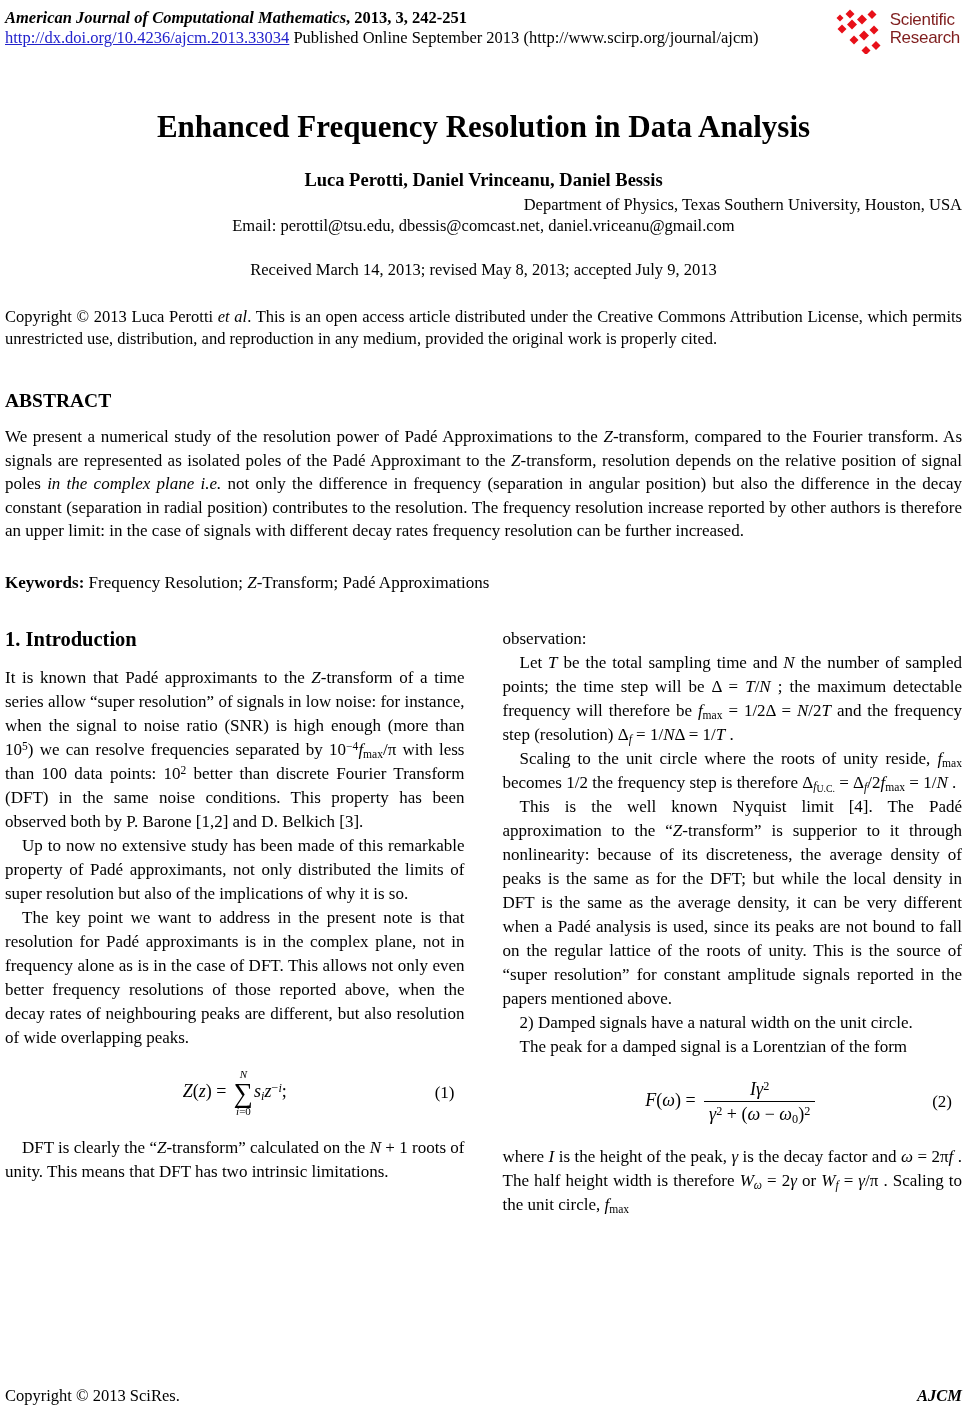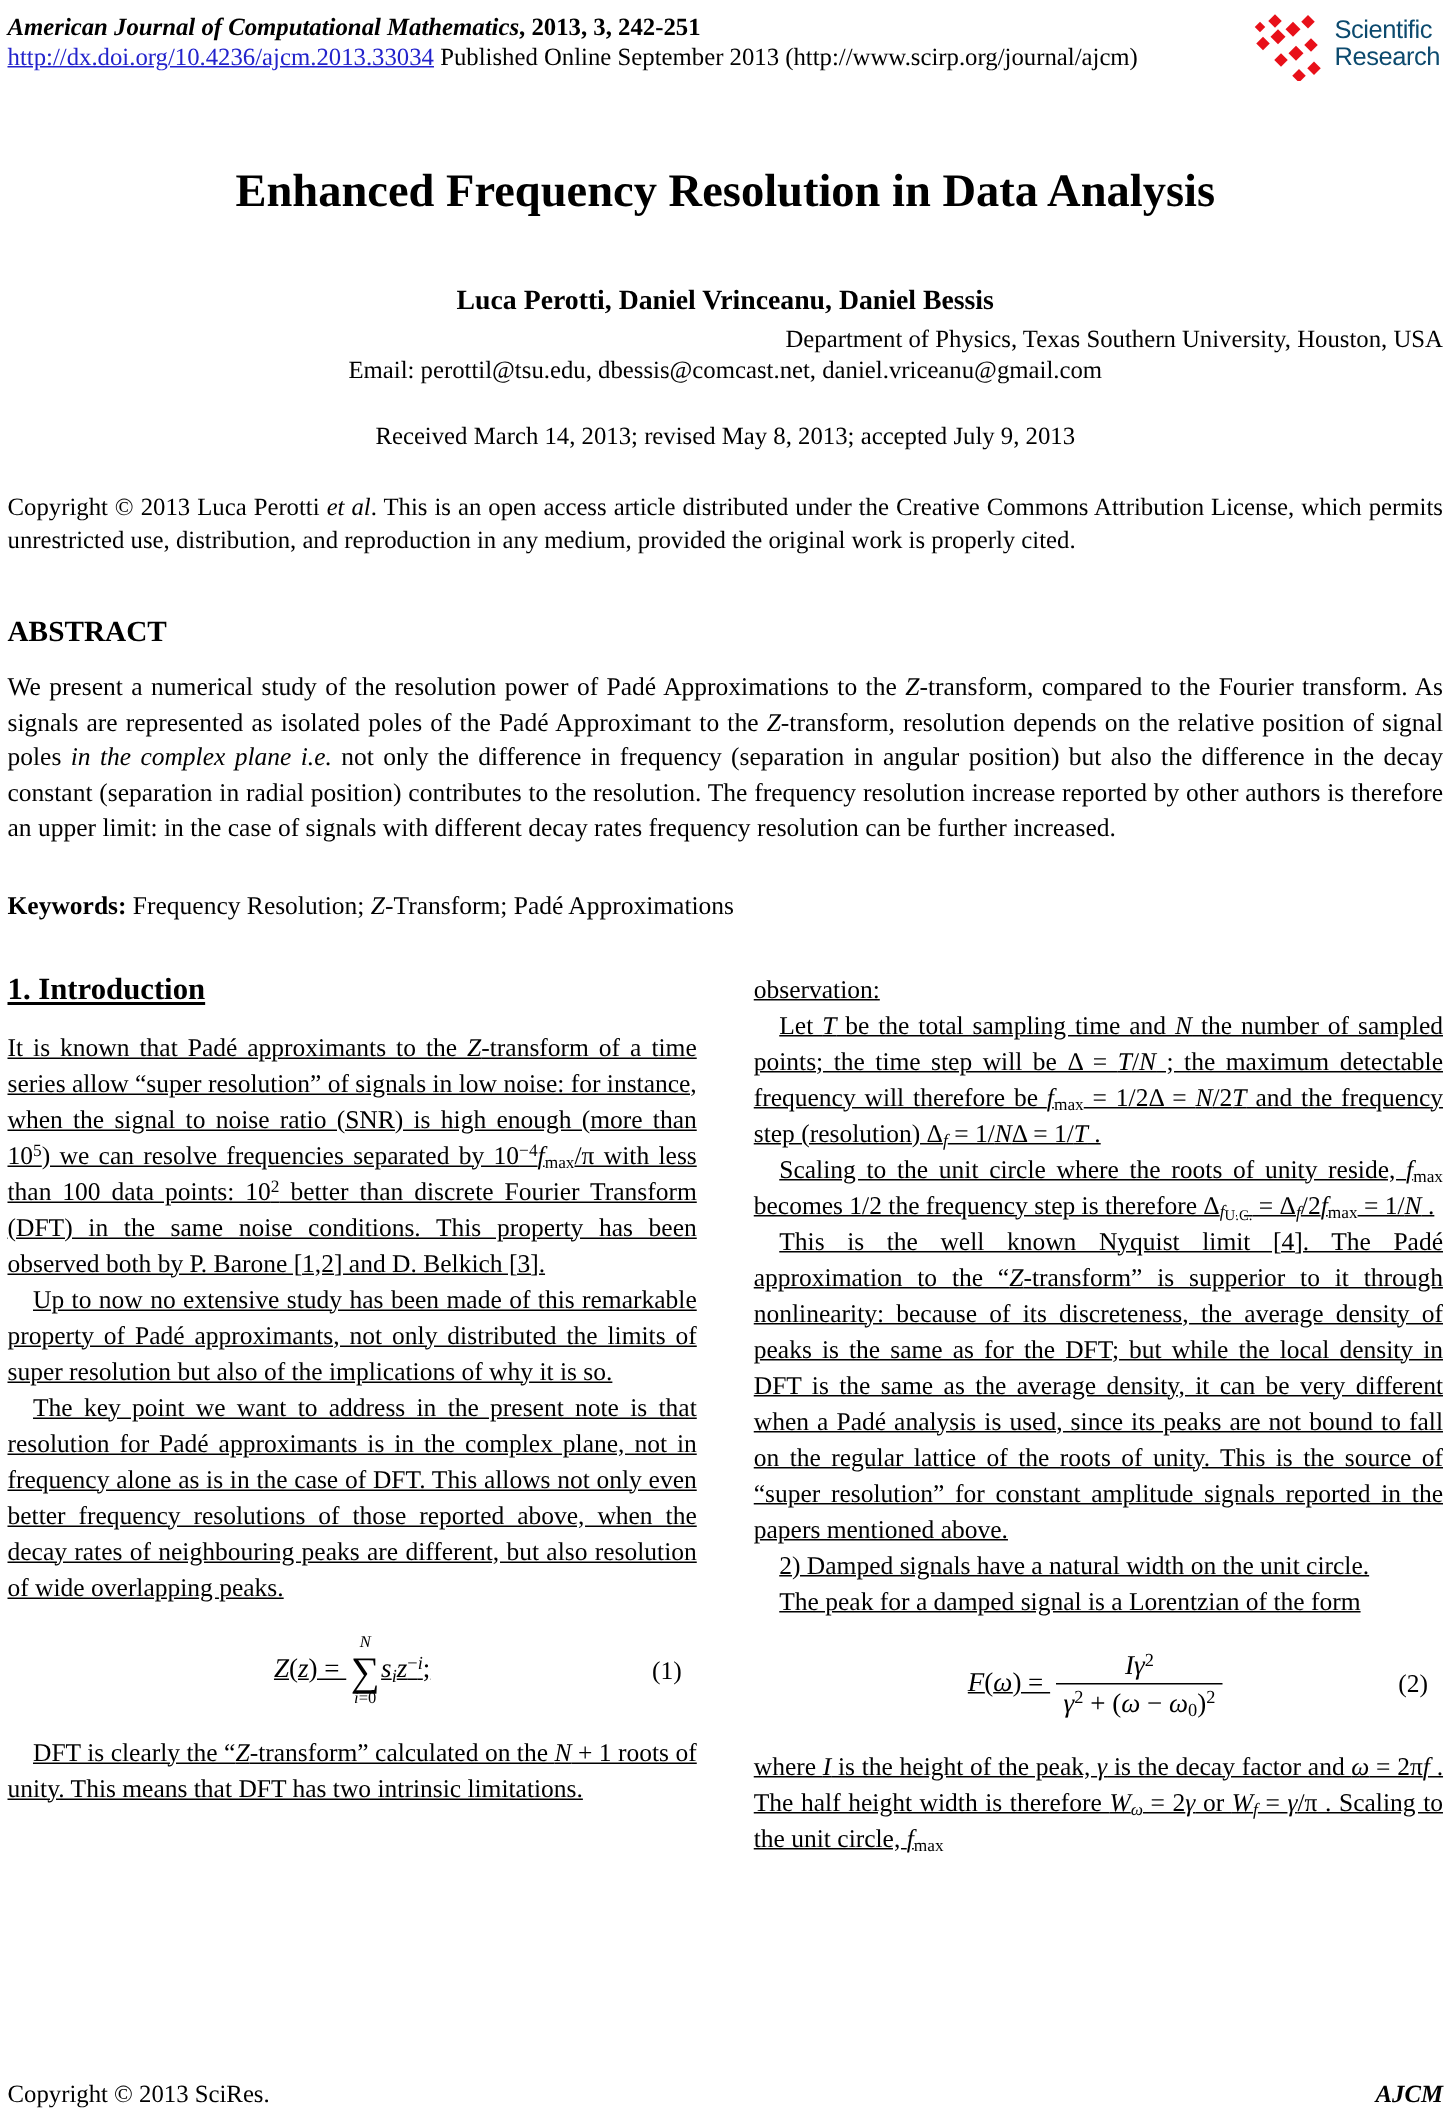--- a/index.html
+++ b/index.html
@@ -11,36 +11,36 @@
 
   
   .header{display:flex;justify-content:space-between;align-items:flex-start;min-height:48px;}
   .jline1{font-size:16.5px;font-weight:bold;line-height:20px;}
   .jname{font-style:italic;}
   .jline2{font-size:16.5px;line-height:20px;}
   a.doi{color:#2222cc;text-decoration:underline;cursor:pointer;}
   .logo{display:flex;align-items:flex-start;gap:4px;margin-right:2px;}
   .logo svg{display:block;}
   .logo-text{font-family:"Liberation Sans","DejaVu Sans",sans-serif;font-size:17px;
-    line-height:18px;color:#0c4a6e;letter-spacing:-0.3px;margin-top:3px;}
+    line-height:18px;color:#7f1d1d;letter-spacing:-0.3px;margin-top:3px;}
 
   
   h1.title{font-size:31px;line-height:38px;font-weight:bold;text-align:center;
     margin:52px 0 0 0;}
-  .authors{margin-top:44px;text-align:center;font-size:18.5px;font-weight:bold;line-height:22px;}
+  .authors{margin-top:23px;text-align:center;font-size:18.5px;font-weight:bold;line-height:22px;}
   .affil{margin-top:3px;text-align:right;font-size:16.5px;line-height:21px;}
   .email{text-align:center;font-size:16.5px;line-height:21px;}
   .received{margin-top:23px;text-align:center;font-size:16.5px;line-height:21px;}
   .copyright{margin-top:26px;font-size:16.5px;line-height:22px;text-align:justify;}
   h2.abs-head{font-size:19.5px;font-weight:bold;margin:40px 0 0 0;}
   .abs-body{margin:13px 0 0 0;font-size:17px;line-height:23.5px;text-align:justify;}
   .keywords{margin-top:29px;font-size:17px;line-height:22px;}
 
   
-  .columns{display:flex;gap:38px;margin-top:33px;text-decoration:underline;}
+  .columns{display:flex;gap:38px;margin-top:33px;}
   .col{width:462px;font-size:17px;line-height:24px;text-align:justify;}
   .col h3{font-size:20.5px;line-height:25px;font-weight:bold;margin:0 0 14px 0;text-align:left;}
   .col p{margin:0;}
   .col p.indent{text-indent:17px;}
   sub,sup{font-size:68%;line-height:0;}
   sup{vertical-align:0.45em;}
   sub{vertical-align:-0.25em;}
   sub sub{font-size:85%;}
 
   

